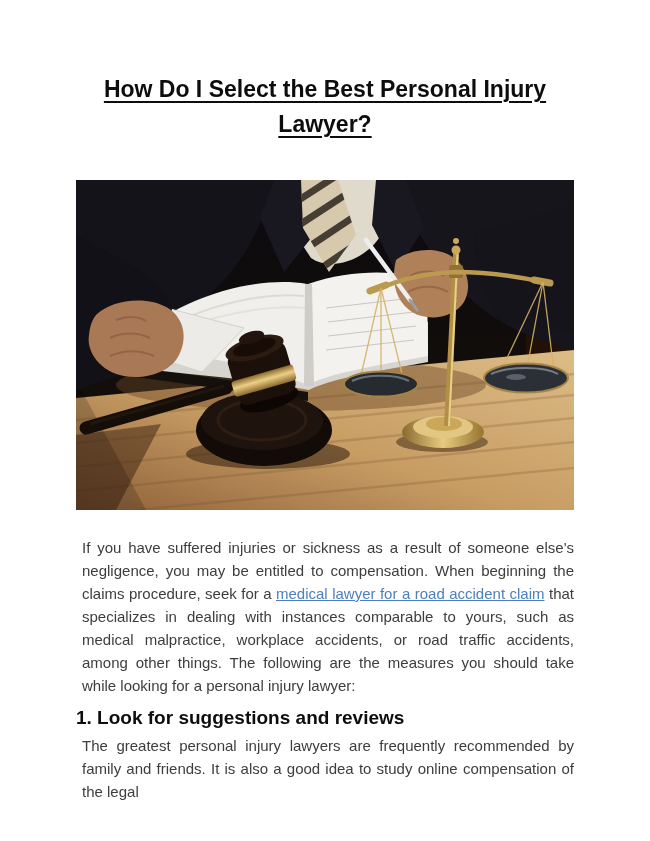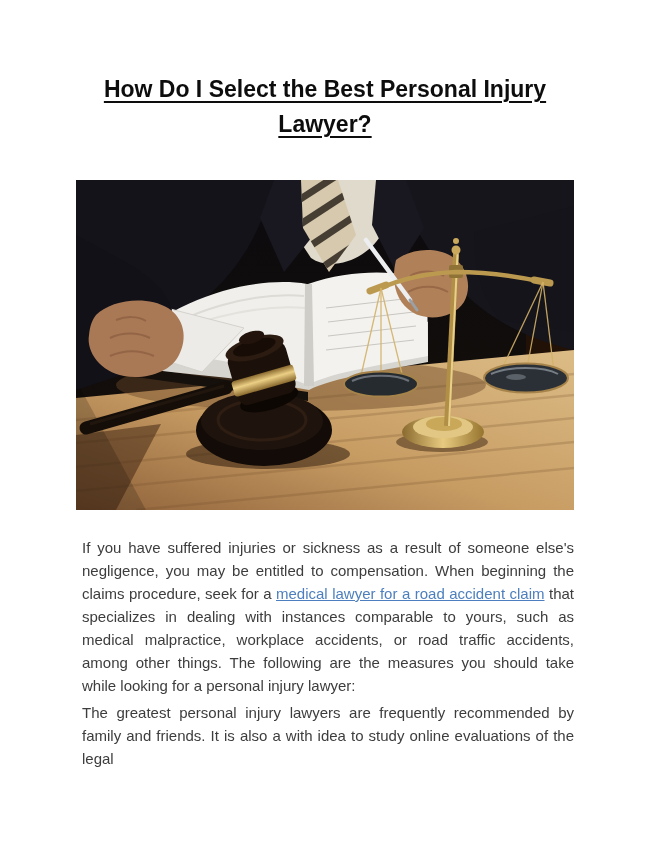--- a/index.html
+++ b/index.html
@@ -202,16 +202,17 @@
         <path d="M276,201 C290,194 320,194 333,201" fill="none" stroke="#6a7077" stroke-width="2"></path>
         <ellipse cx="450" cy="198" rx="42" ry="14.5" fill="#2b3036" stroke="#a5834a" stroke-width="2"></ellipse>
         <path d="M415,194 C432,186 468,186 482,194" fill="none" stroke="#767d85" stroke-width="2"></path>
         <ellipse cx="440" cy="197" rx="10" ry="3" fill="#8b9299" opacity="0.5"></ellipse>
       </g>
     </svg>
   </figure>
 
   <p class="body-text"><span>If you have suffered injuries or sickness as a result of someone else's negligence, you may be entitled to compensation. When beginning the claims procedure, seek for a </span><a href="#">medical lawyer for a road accident claim</a><span> that specializes in dealing with instances comparable to yours, such as medical malpractice, workplace accidents, or road traffic accidents, among other things. The following are the measures you should take while looking for a personal injury lawyer:</span></p>
 
-
-  <p class="body-text section-text">The greatest personal injury lawyers are frequently recommended by family and friends. It is also a with idea to study online evaluations of the legal</p>
+  <h2 class="section-heading">1. Look for suggestions and reviews</h2>
+
+  <p class="body-text section-text">The greatest personal injury lawyers are frequently recommended by family and friends. It is also a good idea to study online compensation of the legal</p>
 
 </div>
 
 </body></html>

